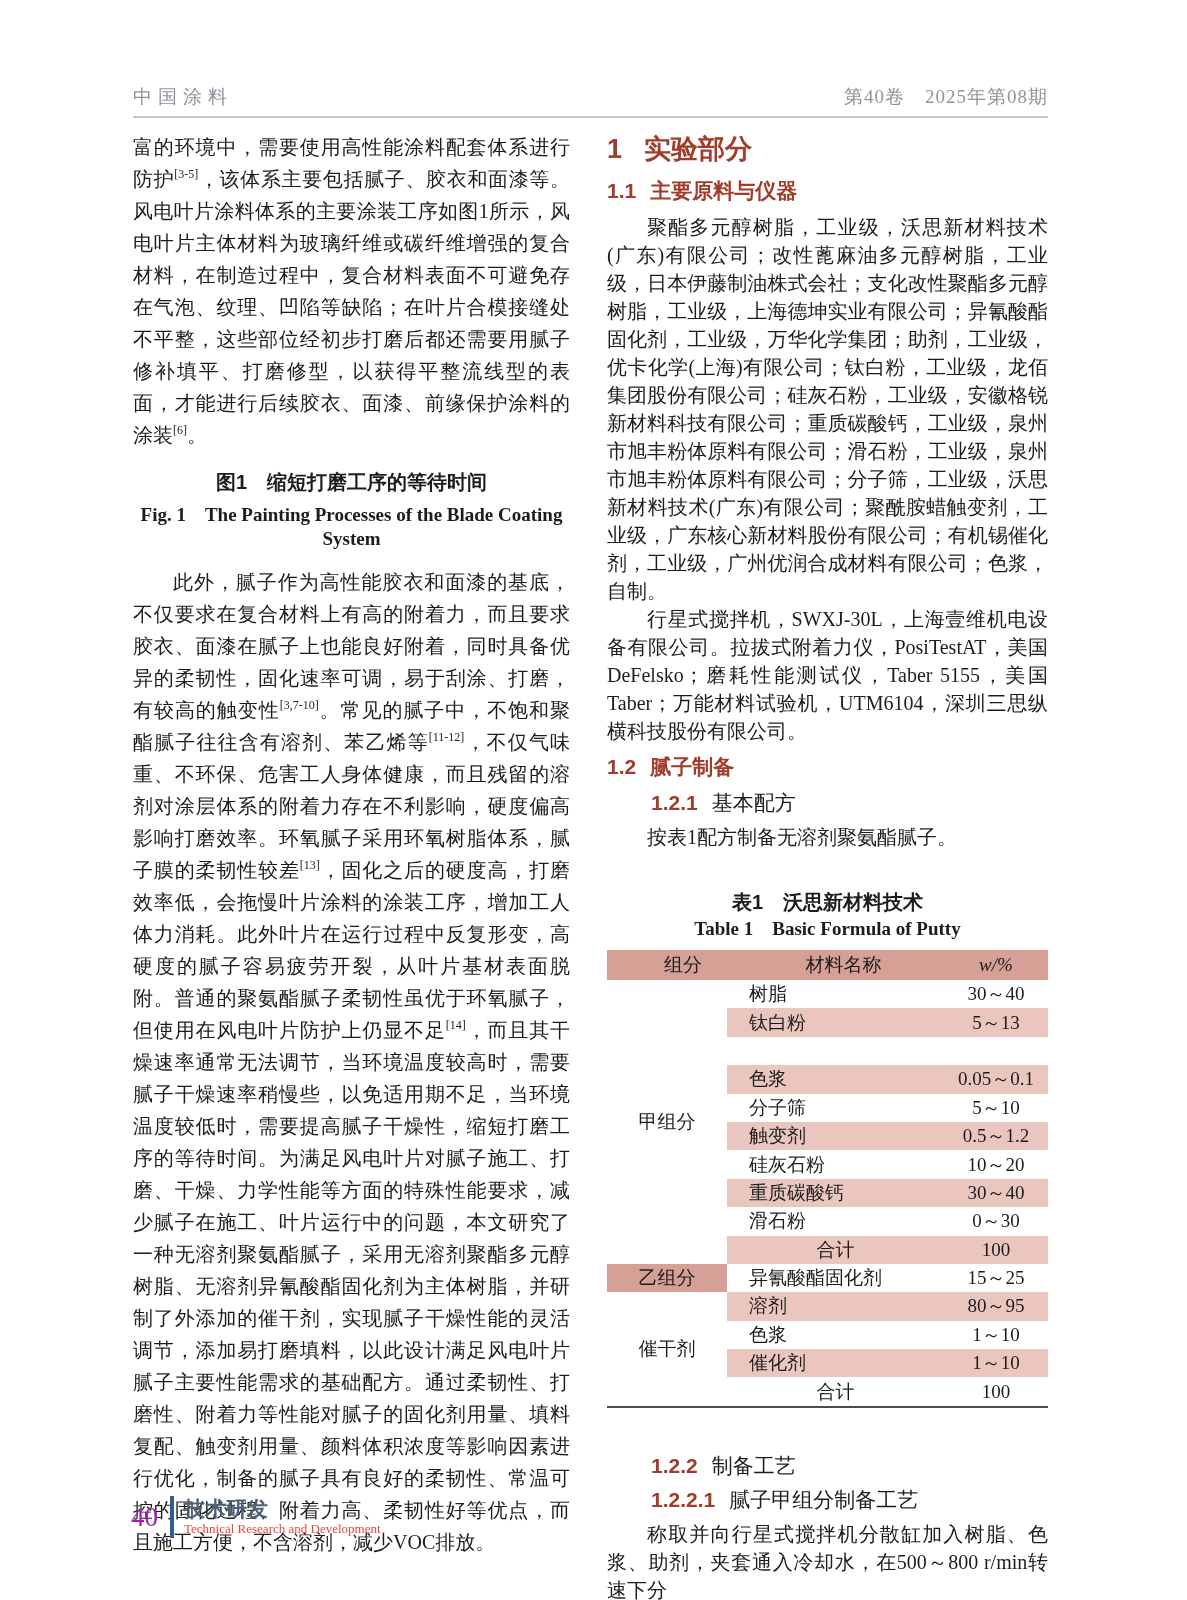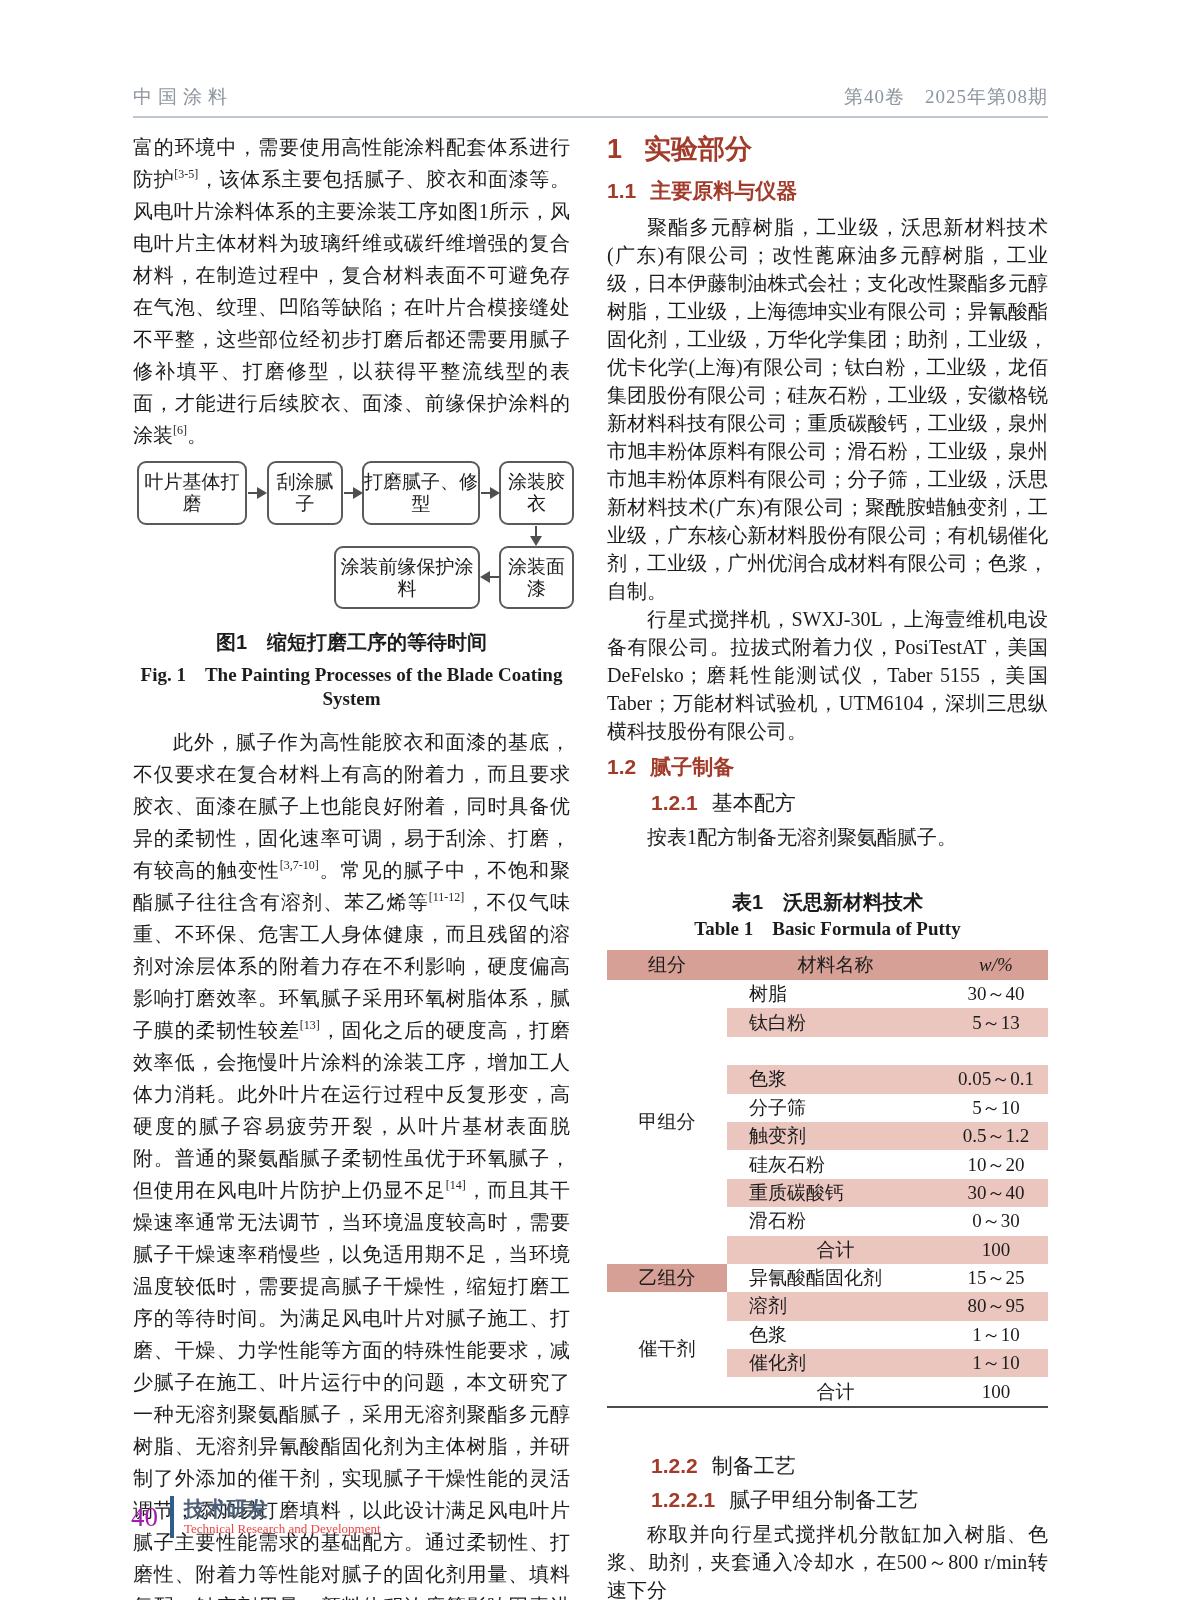--- a/index.html
+++ b/index.html
@@ -50,21 +50,21 @@
   .h-mixed .num { font-family:"Liberation Sans","DejaVu Sans",sans-serif; font-weight:bold; color:#a23b2a;margin-left:44px; }
   .hnum { margin-right:14px; }
   .h-red-1 .hnum { margin-right:22px; }
 
   
   .tbl-wrap { margin-top:38px; }
   .tbl-title-cn { text-align:center; font-family:"Liberation Sans","DejaVu Sans",sans-serif; font-weight:bold; font-size:20px; }
   .tbl-title-en { text-align:center; font-weight:bold; font-size:19px; margin-top:0; }
   .ftable { margin-top:8px; border-bottom:2px solid #4c4c4c; font-size:19px; text-align:left; }
   .thead-row { display:flex; background:#d7a096; height:30px; align-items:center; }
-  .th1 { width:120px; text-align:center; }
+  .th1 { width:120px; text-align:center;padding-left:16px; }
   .th2 { flex:1; text-align:center; }
   .th3 { width:104px; text-align:center; font-style:italic; }
   #t-body { position:relative; }
   .trow { display:flex; height:28.4px; }
   .tc1 { width:120px; }
   .tband { flex:1; display:flex; align-items:center; }
   .tband.band { background:#eac6bf; }
   .tc2 { flex:1; padding-left:22px; }
   .tc2.total { padding-left:0; text-align:center; }
   .tc3 { width:104px; text-align:center; }
@@ -88,39 +88,20 @@
     <div class="ph-row">
       <span class="journal-name">中国涂料</span>
       <span class="issue-info">第40卷　2025年第08期</span>
     </div>
     <div class="ph-rule"></div>
   </div>
 
   <div id="col-left" class="col">
     <p class="body-text">富的环境中，需要使用高性能涂料配套体系进行防护<sup>[3-5]</sup>，该体系主要包括腻子、胶衣和面漆等。风电叶片涂料体系的主要涂装工序如图1所示，风电叶片主体材料为玻璃纤维或碳纤维增强的复合材料，在制造过程中，复合材料表面不可避免存在气泡、纹理、凹陷等缺陷；在叶片合模接缝处不平整，这些部位经初步打磨后都还需要用腻子修补填平、打磨修型，以获得平整流线型的表面，才能进行后续胶衣、面漆、前缘保护涂料的涂装<sup>[6]</sup>。</p>
 
-    <div class="flowchart">
-      <div class="fbox" style="left:4px;top:2px;width:110px;height:64px;">叶片基体打磨</div>
-      <div class="fbox" style="left:134px;top:2px;width:76px;height:64px;">刮涂腻子</div>
-      <div class="fbox" style="left:229px;top:2px;width:118px;height:64px;">打磨腻子、修型</div>
-      <div class="fbox" style="left:366px;top:2px;width:75px;height:64px;">涂装胶衣</div>
-      <div class="fbox" style="left:201px;top:87px;width:146px;height:63px;">涂装前缘保护涂料</div>
-      <div class="fbox" style="left:366px;top:87px;width:75px;height:63px;">涂装面漆</div>
-
-      <div class="hshaft" style="left:115px;top:33px;width:11px;"></div>
-      <div class="tri-r" style="left:124px;top:28px;"></div>
-      <div class="hshaft" style="left:211px;top:33px;width:11px;"></div>
-      <div class="tri-r" style="left:220px;top:28px;"></div>
-      <div class="hshaft" style="left:348px;top:33px;width:11px;"></div>
-      <div class="tri-r" style="left:357px;top:28px;"></div>
-      <div class="vshaft" style="left:402px;top:67px;height:11px;"></div>
-      <div class="tri-d" style="left:397px;top:77px;"></div>
-      <div class="hshaft" style="left:356px;top:117px;width:11px;"></div>
-      <div class="tri-l" style="left:347px;top:112px;"></div>
-    </div>
 
     <div class="fig-cap-cn">图1　缩短打磨工序的等待时间</div>
     <div class="fig-cap-en">Fig. 1　The Painting Processes of the Blade Coating System</div>
 
     <p class="body-text indent para2">此外，腻子作为高性能胶衣和面漆的基底，不仅要求在复合材料上有高的附着力，而且要求胶衣、面漆在腻子上也能良好附着，同时具备优异的柔韧性，固化速率可调，易于刮涂、打磨，有较高的触变性<sup>[3,7-10]</sup>。常见的腻子中，不饱和聚酯腻子往往含有溶剂、苯乙烯等<sup>[11-12]</sup>，不仅气味重、不环保、危害工人身体健康，而且残留的溶剂对涂层体系的附着力存在不利影响，硬度偏高影响打磨效率。环氧腻子采用环氧树脂体系，腻子膜的柔韧性较差<sup>[13]</sup>，固化之后的硬度高，打磨效率低，会拖慢叶片涂料的涂装工序，增加工人体力消耗。此外叶片在运行过程中反复形变，高硬度的腻子容易疲劳开裂，从叶片基材表面脱附。普通的聚氨酯腻子柔韧性虽优于环氧腻子，但使用在风电叶片防护上仍显不足<sup>[14]</sup>，而且其干燥速率通常无法调节，当环境温度较高时，需要腻子干燥速率稍慢些，以免适用期不足，当环境温度较低时，需要提高腻子干燥性，缩短打磨工序的等待时间。为满足风电叶片对腻子施工、打磨、干燥、力学性能等方面的特殊性能要求，减少腻子在施工、叶片运行中的问题，本文研究了一种无溶剂聚氨酯腻子，采用无溶剂聚酯多元醇树脂、无溶剂异氰酸酯固化剂为主体树脂，并研制了外添加的催干剂，实现腻子干燥性能的灵活调节，添加易打磨填料，以此设计满足风电叶片腻子主要性能需求的基础配方。通过柔韧性、打磨性、附着力等性能对腻子的固化剂用量、填料复配、触变剂用量、颜料体积浓度等影响因素进行优化，制备的腻子具有良好的柔韧性、常温可控的固化过程、附着力高、柔韧性好等优点，而且施工方便，不含溶剂，减少VOC排放。</p>
   </div>
 
   <div id="col-right" class="col">
     <div class="h-red-1">
       <span class="hnum">1</span><span>实验部分</span>

